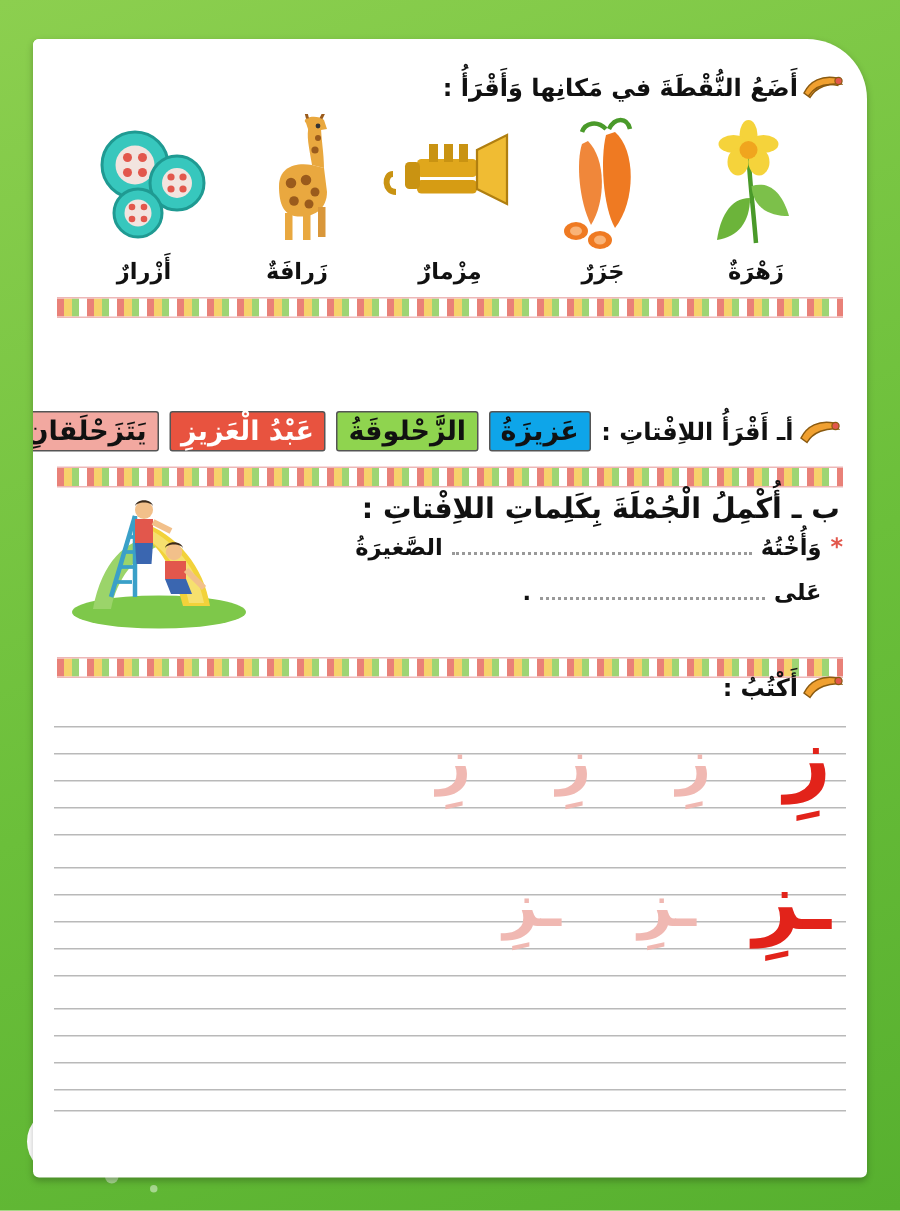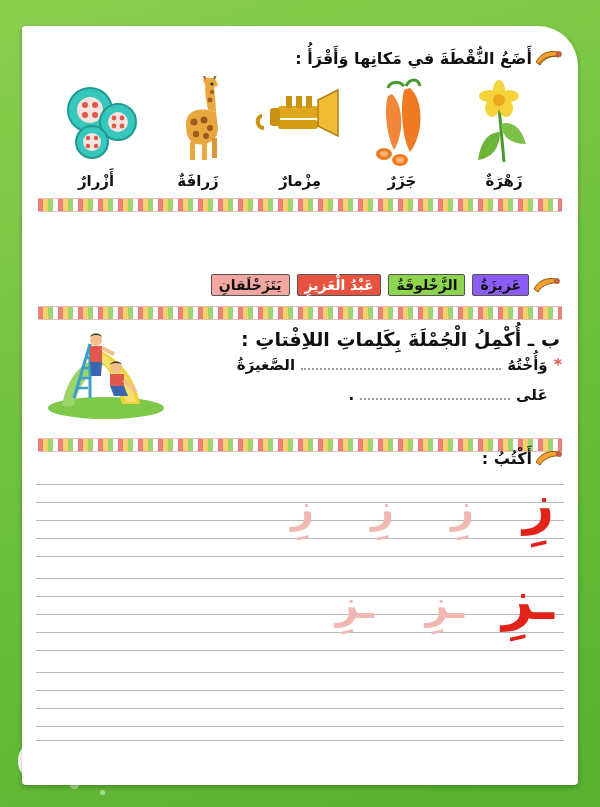--- a/index.html
+++ b/index.html
@@ -142,27 +142,27 @@
   .labels-row {
     display: flex;
     flex-direction: row;
     align-items: center;
     gap: 7px;
     padding: 2px 16px 0 16px;
   }
   .label-chip {
     border: 1px solid #555;
     padding: 2px 7px;
-    font-size: 14px;
+    font-size: 18px;
     font-weight: bold;
     color: #111;
     border-radius: 2px;
     white-space: nowrap;
   }
-  .chip-yellow { background: #8b5cf6; }
+  .chip-yellow { background: #0ea5e9; }
   .chip-green  { background: #8fd44f; }
   .chip-red    { background: #e8533f; color:#fff; }
   .chip-pink   { background: #f2a8a0; }
 
   
   .b-head {
     padding: 10px 18px 0 16px;
     font-size: 19px;
     font-weight: bold;
     color: #111;
@@ -374,20 +374,21 @@
       </div>
 
       <div style="position:absolute;top:246px;left:0;right:0;">
         <div class="labels-row">
           <span class="hand-icon">
             <svg viewBox="0 0 30 22" width="30" height="22">
               <path d="M2 14 C6 6, 14 2, 24 4 L27 8 C19 7, 10 10, 6 17 Z" fill="#f0a030" stroke="#8a5a10" stroke-width="1"></path>
               <circle cx="25" cy="6" r="2.4" fill="#e2574c" stroke="#8a5a10" stroke-width="0.8"></circle>
             </svg>
           </span>
+          <span class="heading-text arabic">أـ أَقْرَأُ اللاِفْتاتِ :</span>
           <span class="label-chip chip-yellow arabic">عَزيزَةُ</span>
           <span class="label-chip chip-green arabic">الزَّحْلوقَةُ</span>
           <span class="label-chip chip-red arabic">عَبْدُ الْعَزيزِ</span>
           <span class="label-chip chip-pink arabic">يَتَزَحْلَقانِ</span>
         </div>
         <div class="sep" style="margin-top:10px;"></div>
       </div>
 
       <div style="position:absolute;top:292px;left:0;right:0;height:120px;">
         <div class="b-head arabic">ب ـ أُكْمِلُ الْجُمْلَةَ بِكَلِماتِ اللاِفْتاتِ :</div>

